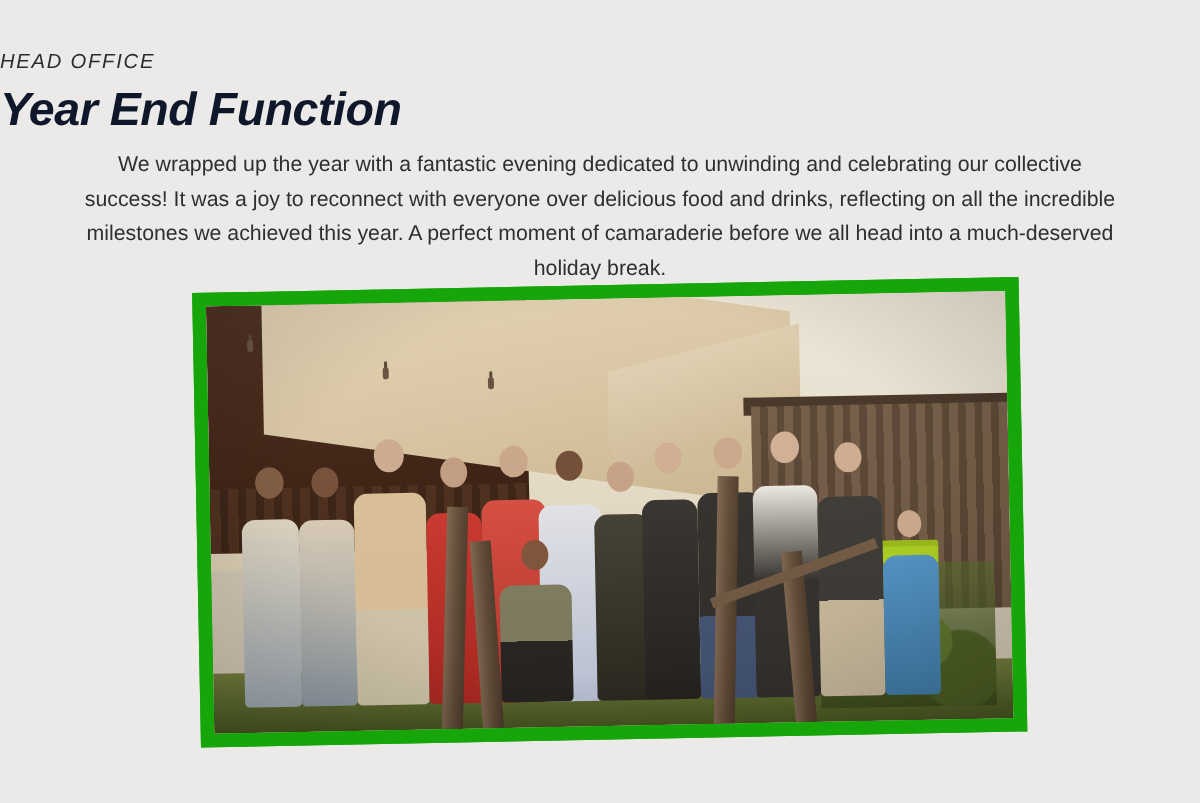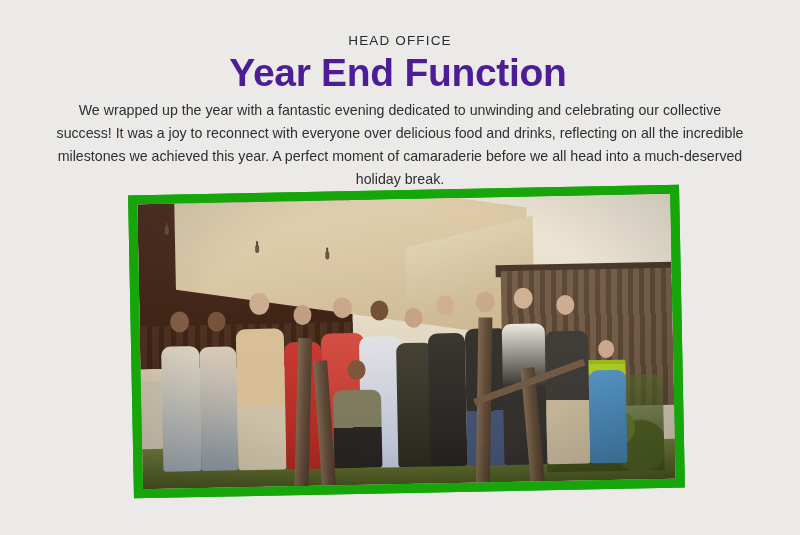--- a/index.html
+++ b/index.html
@@ -20,34 +20,34 @@
     position: absolute;
     inset: 0;
   }
 
   
   .header {
     position: absolute;
     top: 32px;
     left: 0;
     width: 800px;
-    text-align: center;
+    font-style: italic;
   }
   .eyebrow {
     font-size: 13.5px;
     letter-spacing: 1.15px;
     color: #2c2c2c;
     font-weight: 400;
     line-height: 18px;
     margin: 0;
   }
   .title {
-    font-size: 39px;
+    font-size: 31px;
     font-weight: 700;
-    color: #4c1d95;
+    color: #0f172a;
     letter-spacing: -0.3px;
     line-height: 38px;
     margin: 4px 4px 0 0;
   }
 
   
   .body-copy {
     position: absolute;
     top: 99px;
     left: 50%;

